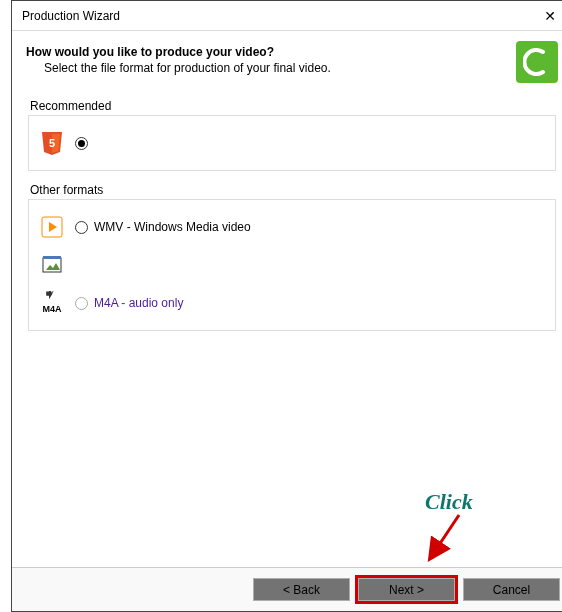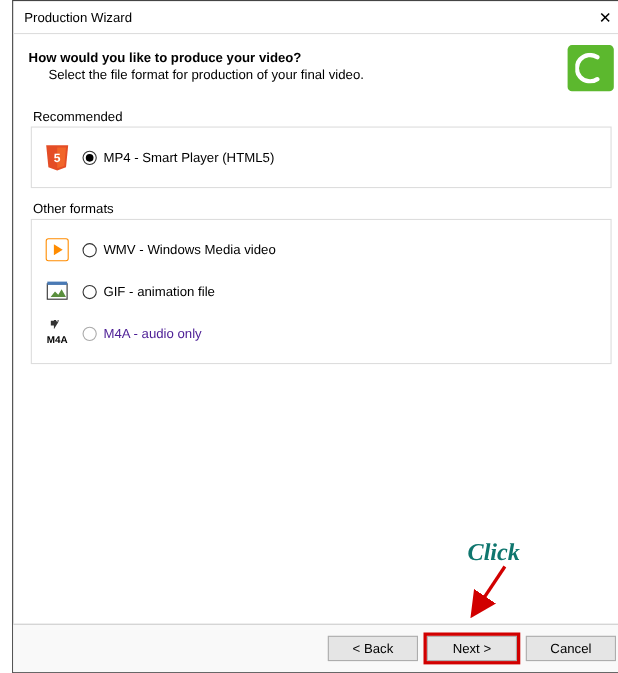--- a/index.html
+++ b/index.html
@@ -18,21 +18,21 @@
     .group-box { border: 1px solid #ddd; padding: 8px 10px; margin-bottom: 12px; }
     .option-row { display: flex; align-items: center; gap: 10px; padding: 6px 0; }
     .format-icon { width: 26px; height: 26px; display: flex; align-items: center; justify-content: center; flex-shrink: 0; }
     .radio-wrap { display: flex; align-items: center; gap: 6px; cursor: pointer; }
     .radio { width: 13px; height: 13px; border-radius: 50%; border: 1px solid #333; display: flex; align-items: center; justify-content: center; background: #fff; }
     .radio.checked::after { content: ""; width: 7px; height: 7px; border-radius: 50%; background: #000; }
     .radio.disabled { border-color: #aaa; }
     .option-label { font-size: 12px; }
     .option-label.disabled { color: #4c1d95; }
     .footer { position: absolute; bottom: 0; left: 0; right: 0; height: 44px; border-top: 1px solid #ccc; display: flex; align-items: center; justify-content: flex-end; padding: 0 12px; gap: 8px; background: #f9f9f9; }
-    .btn { width: 82px; height: 23px; font-size: 12px; background: #e5e5e5; border: 1px solid #adadad; cursor: pointer; }
+    .btn { width: 97px; height: 23px; font-size: 12px; background: #737373; border: 1px solid #adadad; cursor: pointer; }
     .btn.highlight { outline: 3px solid #d10000; outline-offset: 0; }
     .annotation-click { position: absolute; color: #0f766e; font-weight: bold; font-size: 22px; font-style: italic; font-family: "Times New Roman", serif; pointer-events: none; }
     .annotation-arrow { position: absolute; pointer-events: none; }
   </style>
 </head>
 <body>
 
 <div class="window">
 
   <div class="titlebar">
@@ -59,21 +59,20 @@
       <div class="option-row">
         <div class="format-icon">
           <svg width="24" height="26" viewBox="0 0 24 26">
             <path d="M2 2 L22 2 L20 22 L12 25 L4 22 Z" fill="#e44d26"></path>
             <path d="M12 4 L20 4 L18.5 21 L12 23 Z" fill="#f16529"></path>
             <text x="12" y="17" text-anchor="middle" fill="#fff" font-size="11" font-weight="bold" font-family="Arial">5</text>
           </svg>
         </div>
         <div class="radio-wrap">
           <span class="radio checked"></span>
-          <span class="option-label">MP4 - Smart Player (HTML5)</span>
         </div>
       </div>
     </div>
 
     <div class="group-label">Other formats</div>
     <div class="group-box">
 
       <div class="option-row">
         <div class="format-icon">
           <svg width="24" height="24" viewBox="0 0 24 24">
@@ -88,24 +87,20 @@
       </div>
 
 
       <div class="option-row">
         <div class="format-icon">
           <svg width="24" height="24" viewBox="0 0 24 24">
             <rect x="3" y="5" width="18" height="14" fill="#fff" stroke="#333"></rect>
             <rect x="3" y="3" width="18" height="3" fill="#4a7ab5"></rect>
             <polygon points="6,17 10,12 13,15 16,10 20,17" fill="#5a8f3d"></polygon>
           </svg>
-        </div>
-        <div class="radio-wrap">
-          <span class="radio"></span>
-          <span class="option-label">GIF - animation file</span>
         </div>
       </div>
 
       <div class="option-row">
         <div class="format-icon">
           <svg width="26" height="24" viewBox="0 0 26 24">
             <path d="M10 3 L10 8 L6 8 L6 14 L10 14 L10 19 L15 11 Z" fill="#333" transform="translate(3,-5) scale(0.7)"></path>
             <path d="M15 5 Q19 8 15 11" fill="none" stroke="#333" stroke-width="1.3" transform="translate(2,-5) scale(0.7)"></path>
             <text x="13" y="21" text-anchor="middle" fill="#000" font-size="9" font-weight="bold" font-family="Arial">M4A</text>
           </svg>

